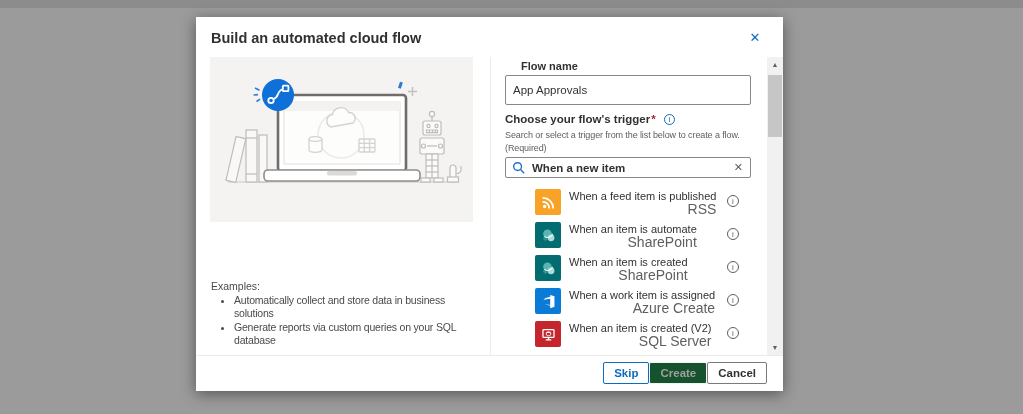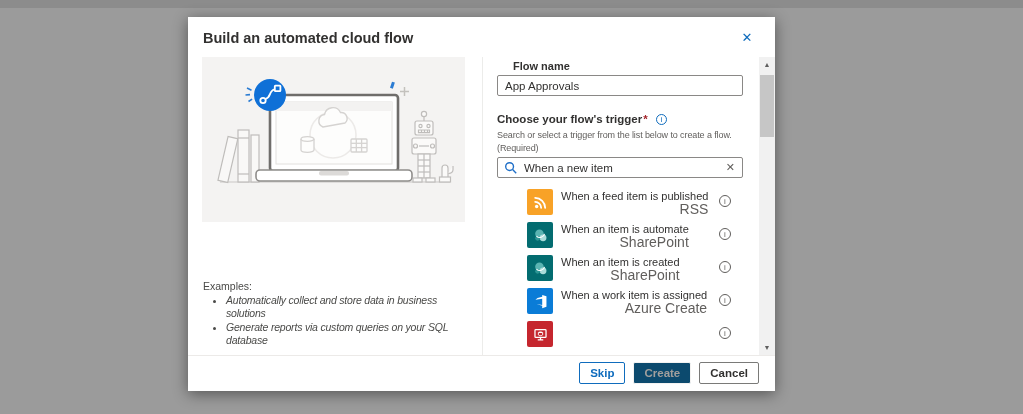--- a/index.html
+++ b/index.html
@@ -2,52 +2,52 @@
 <html><head>
 <meta charset="utf-8">
 <style>
   * { margin:0; padding:0; box-sizing:border-box; }
   html,body { width:1023px; height:414px; }
   body { font-family:"Liberation Sans", sans-serif; background:#9b9b9b; position:relative; overflow:hidden; }
 
   .top-strip { position:absolute; left:0; top:0; width:1023px; height:8px; background:#8c8c8c; }
 
   .dialog {
-    position:absolute; left:188px; top:17px; width:587px; height:374px;
+    position:absolute; left:196px; top:17px; width:587px; height:374px;
     background:#ffffff; box-shadow:0 3px 14px rgba(0,0,0,0.45);padding-left:30px;
   }
 
   .dlg-title { position:absolute; left:15px; top:13px; font-size:14.5px; font-weight:600; color:#323130; }
   .close-btn { position:absolute; right:19px; top:12px; width:18px; height:18px; border:none; background:transparent;
     color:#0f6cbd; font-size:13px; line-height:18px; text-align:center; cursor:pointer; font-family:"Liberation Sans",sans-serif; }
 
   
   .illus { position:absolute; left:14px; top:40px; width:263px; height:165px; background:#f4f3f2; overflow:hidden; }
   .desc { position:absolute; left:15px; top:217px; width:282px; font-size:10.5px; letter-spacing:-0.2px; line-height:1.28; color:#4a4a48; }
   .examples-label { position:absolute; left:15px; top:263px; font-size:10.5px; color:#4a4a48; }
   .examples { position:absolute; left:24px; top:277px; width:262px; font-size:10.5px; letter-spacing:-0.2px; line-height:1.25; color:#4a4a48; list-style:disc; padding-left:14px; }
-  .examples li { margin-bottom:1px;font-style:italic; }
+  .examples li { margin-bottom:1px; }
 
   
   .right-col { position:absolute; left:309px; top:40px; width:246px; height:315px; }
   .fname-label { position:absolute; left:0; top:3px; font-size:11px; font-weight:600; color:#323130;margin-left:16px; }
-  .fname-input { position:absolute; left:0; top:18px; width:246px; height:21px; border:1px solid #8a8886; border-radius:2px;
+  .fname-input { position:absolute; left:0; top:18px; width:246px; height:30px; border:1px solid #8a8886; border-radius:2px;
     font-size:11.5px; color:#323130; padding:0 7px; font-family:"Liberation Sans",sans-serif; background:#fff; }
 
   .trig-head { position:absolute; left:0; top:56px; font-size:11.5px; font-weight:600; color:#323130; white-space:nowrap; }
   .req-star { color:#a4262c; font-weight:600; margin-left:1px; }
   .info-circle { display:inline-block; width:11px; height:11px; border:1px solid #0f6cbd; border-radius:50%;
     color:#0f6cbd; font-size:8px; font-weight:400; line-height:10px; text-align:center; vertical-align:1px; margin-left:5px; font-style:normal; }
 
   .trig-help { position:absolute; left:0; top:72px; font-size:9px; letter-spacing:-0.1px; color:#605e5c; line-height:1.45; white-space:nowrap; }
 
   .searchbox { position:absolute; left:0; top:100px; width:246px; height:21px; border:1px solid #8a8886; border-radius:2px;
     background:#fff; display:flex; align-items:center; padding:0 6px; }
   .searchbox svg { flex:0 0 auto; }
-  .search-input { flex:1; border:none; outline:none; font-size:11.5px; color:#323130; margin-left:6px; font-family:"Liberation Sans",sans-serif; min-width:0; background:transparent; }
+  .search-input { flex:1; border:none; outline:none; font-size:11.5px; color:#323130; margin-left:6px; font-family:"Liberation Sans",sans-serif; min-width:0; background:transparent;font-weight:bold; }
   .clear-x { flex:0 0 auto; color:#605e5c; font-size:11px; cursor:pointer; padding:0 1px; }
 
   .trigger-list { position:absolute; left:0; top:129px; width:246px; }
   .trow { position:relative; height:33px; cursor:pointer; }
   .ticon { position:absolute; left:30px; top:3px; width:26px; height:26px; border-radius:2px; display:flex; align-items:center; justify-content:center; }
   .ticon svg { width:17px; height:17px; }
   .tmeta { position:absolute; left:64px; top:3px; white-space:nowrap;text-align:right; }
   .ttitle { font-size:11px; color:#323130; line-height:14px; }
   .tsub { font-size:14px; color:#605e5c; line-height:12px; }
   .tinfo { position:absolute; right:12px; top:9px; width:12px; height:12px; border:1px solid #605e5c; border-radius:50%;
@@ -57,24 +57,24 @@
 
   
   .scrollbar { position:absolute; left:571px; top:40px; width:16px; height:298px; background:#f1f1f1; }
   .sb-arrow { position:absolute; left:0; width:16px; height:15px; color:#5f5f5f; font-size:7px; line-height:15px; text-align:center; cursor:pointer; }
   .sb-up { top:0; }
   .sb-down { bottom:0; }
   .sb-thumb { position:absolute; left:1px; top:18px; width:14px; height:62px; background:#c6c6c6; cursor:pointer; }
 
   
   .footer-sep { position:absolute; left:0; top:338px; width:587px; height:1px; background:#eceae8; }
-  .footer { position:absolute; left:0; top:345px; width:587px; padding-right:16px; display:flex; justify-content:flex-end; gap:8px; }
+  .footer { position:absolute; left:0; top:345px; width:587px; padding-right:16px; display:flex; justify-content:flex-end; gap:0; }
   .btn { height:22px; border-radius:2px; font-size:11.5px; font-weight:600; font-family:"Liberation Sans",sans-serif; cursor:pointer; padding:0 10px; }
   .btn-skip { background:#fff; border:1px solid #0f6cbd; color:#0f6cbd; }
-  .btn-create { background:#0c4a6e; border:1px solid #f3f2f1; color:#a19f9d; }
+  .btn-create { background:#14532d; border:1px solid #f3f2f1; color:#a19f9d; }
   .btn-cancel { background:#fff; border:1px solid #7a7a78; color:#323130; }
 </style>
 </head>
 <body>
 
 <div class="top-strip"></div>
 
 <div class="dialog">
 
   <div class="dlg-title">Build an automated cloud flow</div>
@@ -247,20 +247,24 @@
 
       <div class="trow">
         <div class="ticon" style="background: rgb(197, 38, 46);">
           <svg viewBox="0 0 16 16">
               <rect x="2.8" y="3.4" width="10.4" height="7.4" rx="0.8" fill="none" stroke="#fff" stroke-width="1.2"></rect>
               <path d="M8 10.8 v1.7 M5.4 13 h5.2" stroke="#fff" stroke-width="1.2"></path>
               <ellipse cx="8" cy="5.9" rx="2" ry="0.8" fill="#fff"></ellipse>
               <path d="M6 5.9 v2.3 c0 .5 .9 .9 2 .9 s2 -.4 2 -.9 V5.9" fill="none" stroke="#fff" stroke-width="0.9"></path>
             </svg>
         </div>
+        <div class="tmeta">
+          <div class="ttitle">When an item is created (V2)</div>
+          <div class="tsub">SQL Server</div>
+        </div>
         <div class="tinfo">i</div>
       </div>
 
     </div>
   </div>
 
   <div class="scrollbar">
     <div class="sb-arrow sb-up">▲</div>
     <div class="sb-thumb"></div>
     <div class="sb-arrow sb-down">▼</div>

